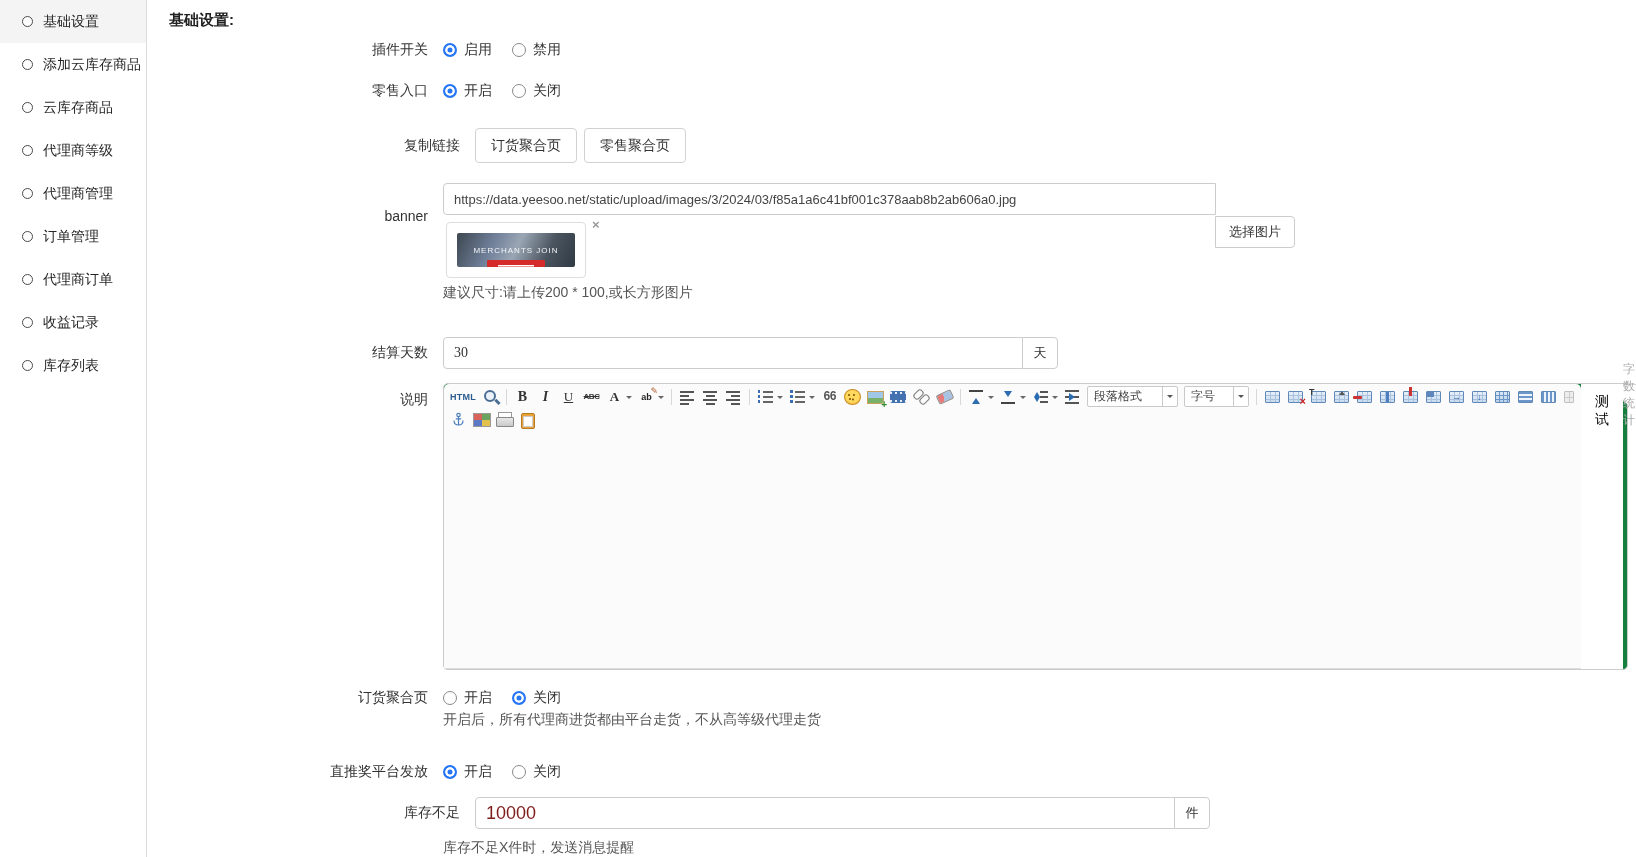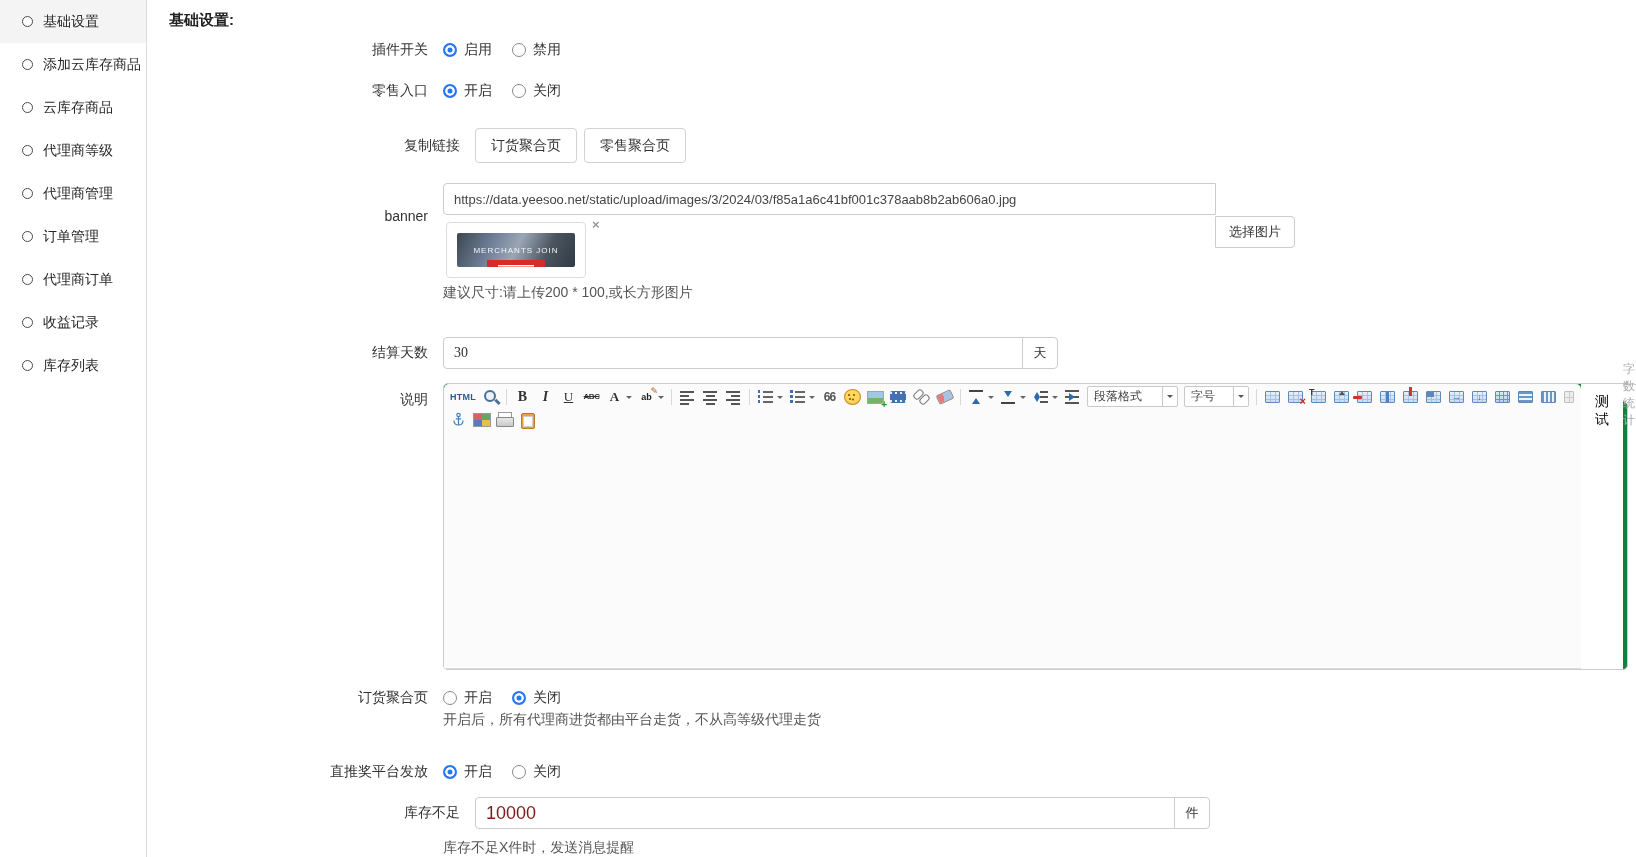--- a/index.html
+++ b/index.html
@@ -70,21 +70,21 @@
   .i-zoom::after { content:""; position:absolute; right:3px; bottom:2px; width:2.5px; height:6px;
     background:#4a6e96; transform:rotate(-45deg); }
   .i-bold { font-family:"Liberation Serif",serif; font-weight:bold; font-size:14px; }
   .i-italic { font-family:"Liberation Serif",serif; font-style:italic; font-weight:bold; font-size:14px; }
   .i-under { font-family:"Liberation Serif",serif; font-size:13px; text-decoration:underline; }
   .i-strike { font-size:8px; font-weight:bold; text-decoration:line-through; letter-spacing:-.5px; }
   .i-fontA { font-family:"Liberation Serif",serif; font-weight:bold; font-size:13px; }
   .i-ab { font-weight:bold; font-size:9px; color:#222; }
   .i-ab::before { content:""; position:absolute; left:2px; right:2px; bottom:2px; height:4px; background:#f0a830; z-index:-1; }
   .i-ab::after { content:"\270E"; position:absolute; right:-1px; top:-1px; font-size:9px; color:#b05a2a; }
-  .i-quote { font-family:Liberation Sans, sans-serif; font-weight:bold; font-size:12px; letter-spacing:-1px; color:#555; }
+  .i-quote { font-family:Liberation Mono, monospace; font-weight:bold; font-size:12px; letter-spacing:-1px; color:#555; }
 
   .i-al { background-repeat:no-repeat; }
   .i-all { background-image:linear-gradient(#555 0 0),linear-gradient(#555 0 0),linear-gradient(#555 0 0),linear-gradient(#555 0 0);
     background-size:14px 2px,9px 2px,14px 2px,9px 2px; background-position:3px 4px,3px 8px,3px 12px,3px 16px; }
   .i-alc { background-image:linear-gradient(#555 0 0),linear-gradient(#555 0 0),linear-gradient(#555 0 0),linear-gradient(#555 0 0);
     background-size:14px 2px,9px 2px,14px 2px,9px 2px; background-position:3px 4px,6px 8px,3px 12px,6px 16px; background-repeat:no-repeat; }
   .i-alr { background-image:linear-gradient(#555 0 0),linear-gradient(#555 0 0),linear-gradient(#555 0 0),linear-gradient(#555 0 0);
     background-size:14px 2px,9px 2px,14px 2px,9px 2px; background-position:3px 4px,8px 8px,3px 12px,8px 16px; background-repeat:no-repeat; }
 
   .i-ol { background-image:linear-gradient(#3b6fb5 0 0),linear-gradient(#3b6fb5 0 0),linear-gradient(#3b6fb5 0 0),

